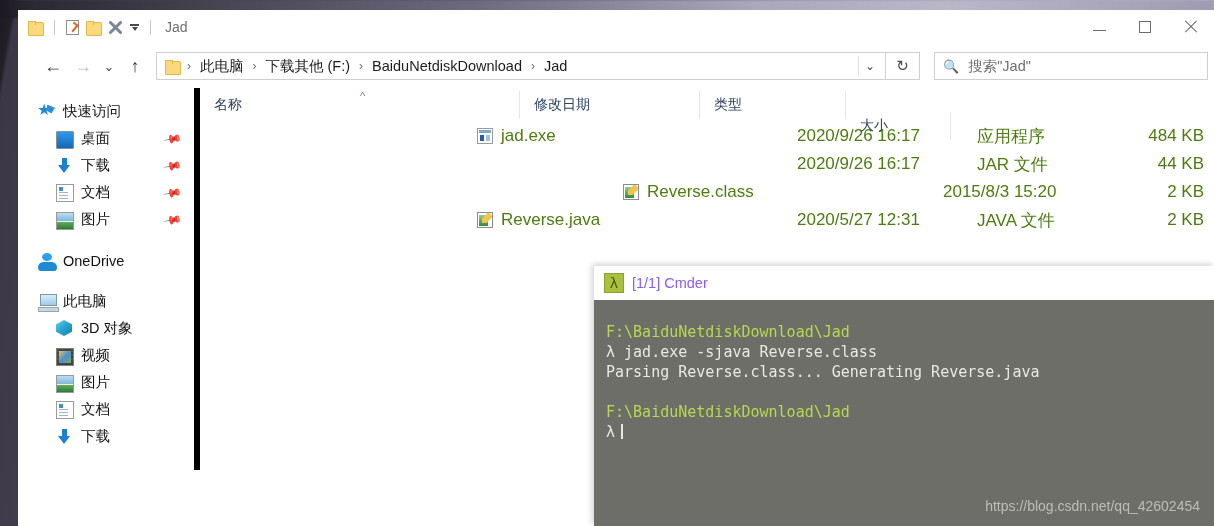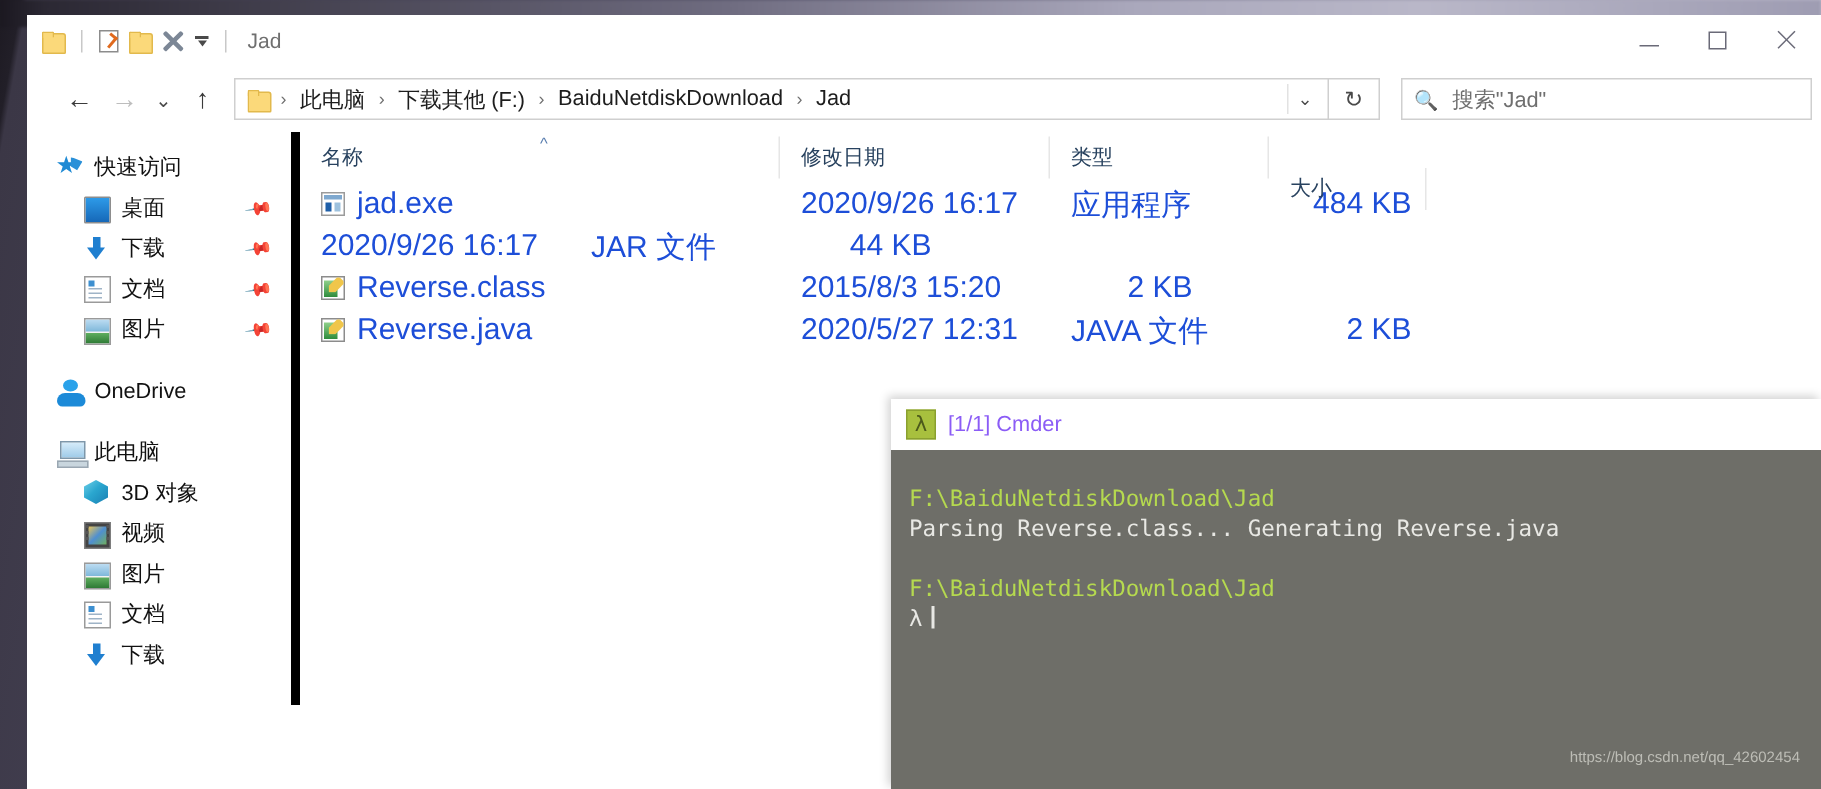--- a/index.html
+++ b/index.html
@@ -281,21 +281,21 @@
   .fl-h{
     padding-left:14px; display:flex;align-items:center;height:28px;
     border-right:1px solid #e6e6e6; color:#28425f;
   }
   .fl-h.c-name{ width:320px; }
   .fl-h.c-date{ width:180px; }
   .fl-h.c-type{ width:146px; }
   .fl-h.c-size{ width:105px;margin-top:42px; }
   .fl-h.c-pad{ width:60px; border-right:none;}
   .fl-row{
-    display:flex; height:28px; align-items:center; font-size:20px; color:#1d4ed8;
+    display:flex; height:28px; align-items:center; font-size:17px; color:#4d7c0f;justify-content:flex-end;
   }
   .fl-c{ display:flex;align-items:center; }
   .fl-c.c-name{ width:320px; padding-left:14px; gap:8px;}
   .fl-c.c-date{ width:180px; padding-left:14px; }
   .fl-c.c-type{ width:146px; padding-left:14px; }
   .fl-c.c-size{ width:105px; justify-content:flex-end; padding-right:10px; }
 
   .fico{ width:16px;height:16px;flex:0 0 16px;position:relative;}
   .fico-exe{
     background:#fff;border:1px solid #9b9b9b;
@@ -355,21 +355,21 @@
   .cm-line{ white-space:pre; color:#e8e8e4; }
   .cm-line.path{ color:#b5d94f; }
   .cm-blank{ height:20px; }
   .cm-cursor{
     display:inline-block; width:2px; height:15px; background:#e8e8e4;
     vertical-align:-2px; margin-left:6px;
   }
   .cm-watermark{
     position:absolute; right:14px; bottom:10px;
     font-family:"Liberation Sans",sans-serif;
-    font-size:10px; color:#bdbdb6;
+    font-size:14px; color:#bdbdb6;
   }
 </style>
 </head>
 <body>
 
 <div id="desktop-bg"></div>
 
 <div id="explorer">
 
   <div class="titlebar">
@@ -537,19 +537,20 @@
   </div>
 </div>
 
 <div id="cmder">
   <div class="cm-tabbar">
     <span class="cm-lambda">λ</span>
     <span class="cm-tabtext">[1/1] Cmder</span>
   </div>
   <div class="cm-body">
     <div class="cm-line path">F:\BaiduNetdiskDownload\Jad</div>
+    <div class="cm-line prompt">λ jad.exe -sjava Reverse.class</div>
     <div class="cm-line">Parsing Reverse.class... Generating Reverse.java</div>
     <div class="cm-blank"></div>
     <div class="cm-line path">F:\BaiduNetdiskDownload\Jad</div>
     <div class="cm-line"><span>λ</span><span class="cm-cursor"></span></div>
     <div class="cm-watermark">https://blog.csdn.net/qq_42602454</div>
   </div>
 </div>
 
 </body></html>

